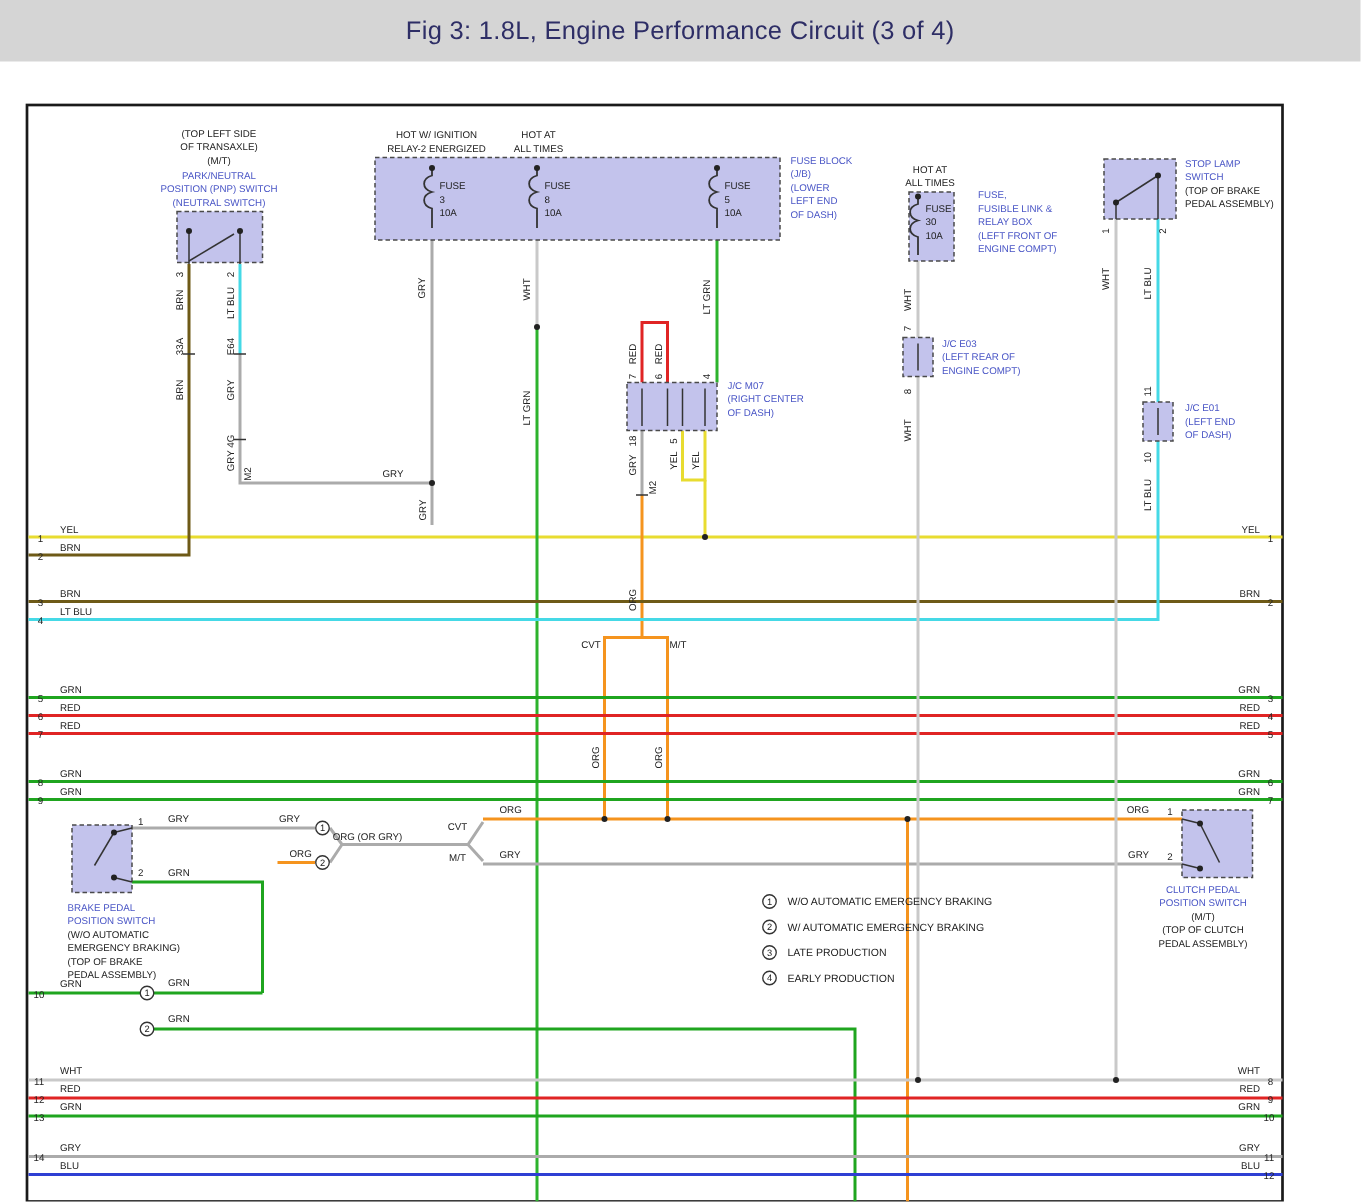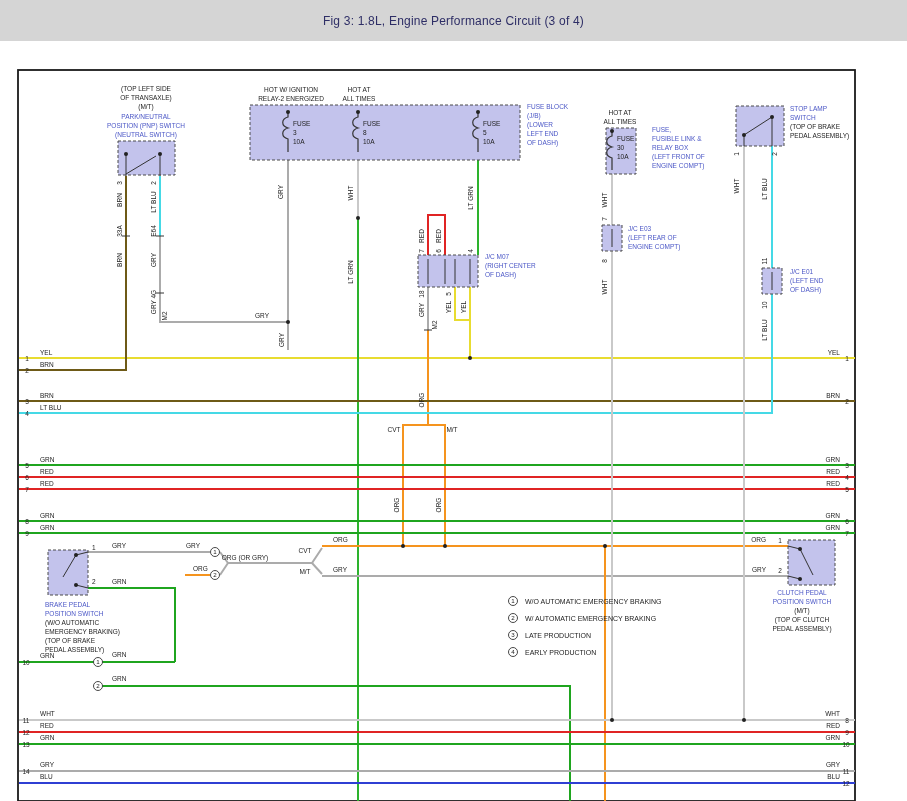--- a/index.html
+++ b/index.html
@@ -1,19 +1,19 @@
 <!DOCTYPE html>
 <html><head>
 <meta charset="utf-8">
 <style>
   html,body{margin:0;padding:0;background:#fff;}
   body{width:907px;height:801px;position:relative;overflow:hidden;font-family:"Liberation Sans",sans-serif;}
   .titlebar{position:absolute;top:0;left:0;width:907px;height:41px;background:#d5d5d5;
     display:flex;align-items:center;justify-content:center;}
-  .titlebar span{color:#2e2e66;font-size:12px;letter-spacing:.2px;}
+  .titlebar span{color:#2e2e66;font-size:17px;letter-spacing:.2px;}
   #diagram{position:absolute;top:0;left:0;}
   #diagram text{font-family:"Liberation Sans",sans-serif;}
 </style>
 </head>
 <body>
 
 <div class="titlebar">
   <span>Fig 3: 1.8L, Engine Performance Circuit (3 of 4)</span>
 </div>
 

